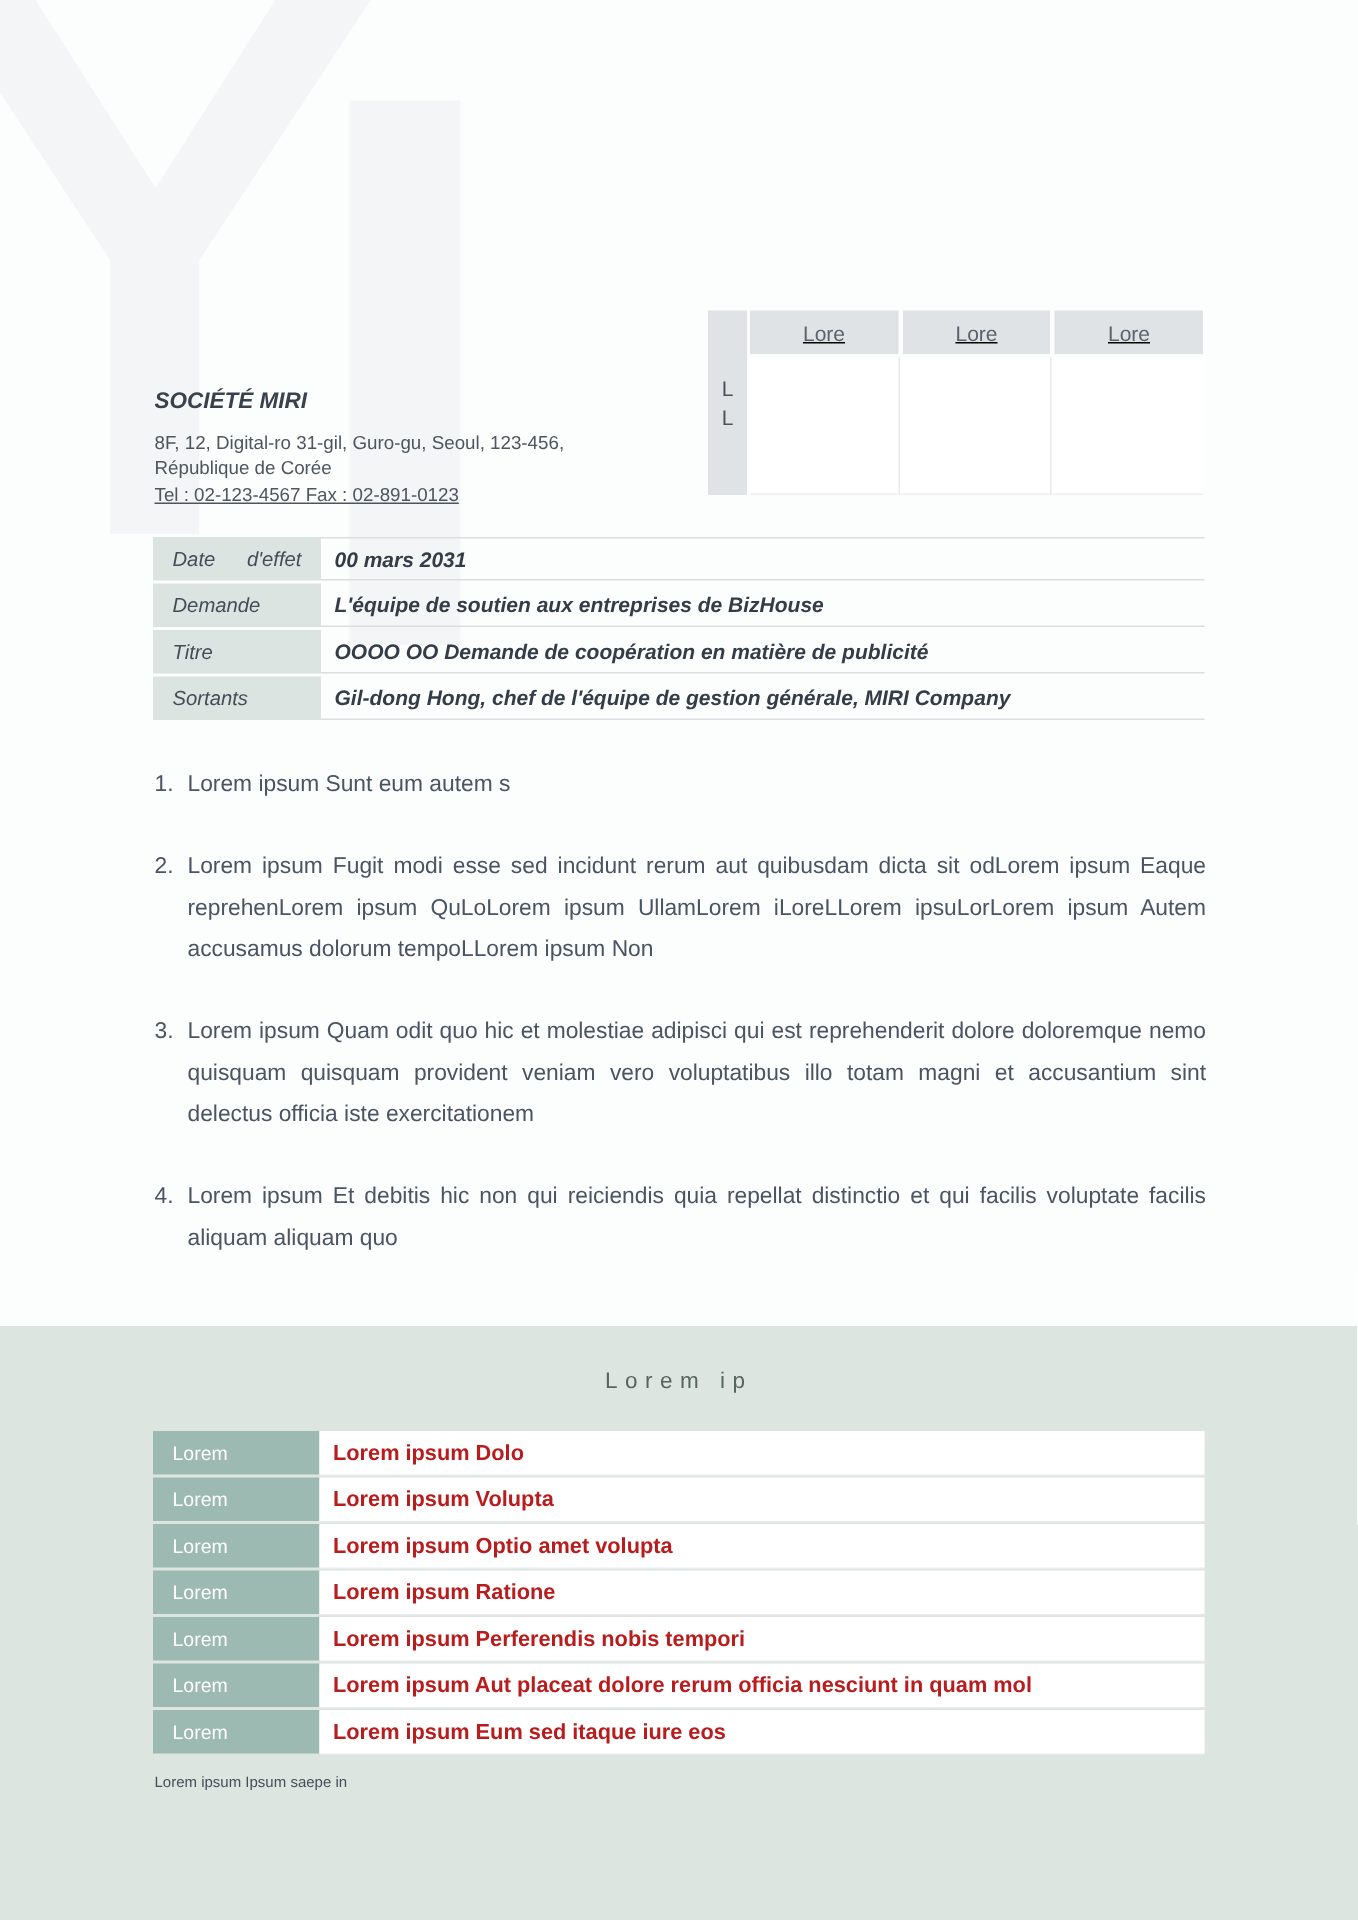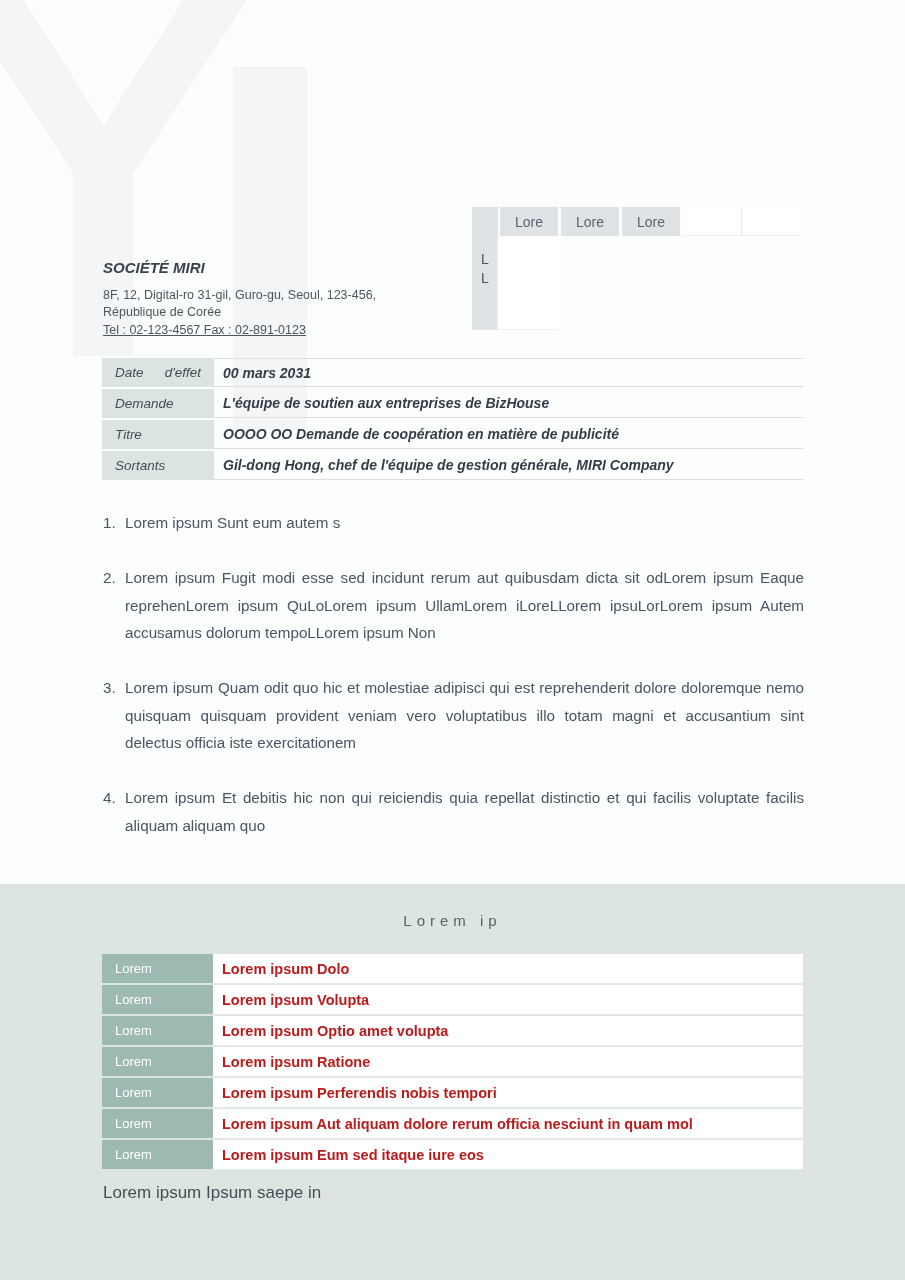--- a/index.html
+++ b/index.html
@@ -34,22 +34,22 @@
     color:var(--accent);letter-spacing:0.2px;
   }
   
   .quad{position:absolute;left:472px;top:207px;width:330px;height:123px;display:flex;}
   .quad-side{
     width:26px;background:var(--gray-cell);display:flex;flex-direction:column;
     align-items:center;justify-content:center;color:#4A545E;font-size:14px;line-height:19px;
   }
   .quad-main{
     flex:1;margin-left:2px;display:grid;
-    grid-template-columns:1fr 1fr 1fr 1fr 1fr;grid-template-rows:29px 1fr;
-    column-gap:3px;row-gap:2px;
+    grid-template-columns:1fr 1fr 1fr;grid-template-rows:29px 1fr;
+    column-gap:3px;row-gap:2px;text-decoration:underline;
   }
   .quad-head{
     background:var(--gray-cell);color:#5A636D;font-size:14px;
     display:flex;align-items:center;justify-content:center;
   }
   .quad-cell{background:#fff;border-bottom:1px solid #EEF0F1;}
   .quad-cell + .quad-cell{border-left:1px solid #E8EBEC;margin-left:-3px;padding-left:3px;}
   
   .company{position:absolute;left:103px;top:259px;width:305px;color:#4D565F;}
   .company-name{font-size:15px;font-weight:700;color:#39424C;margin-bottom:11px;font-style:italic;}
@@ -94,21 +94,21 @@
     width:111px;background:var(--sage);color:#FFFFFF;font-size:13px;
     padding:0 13px;line-height:29px;display:block;
     text-align:justify;text-align-last:justify;white-space:nowrap;
   }
   .bt-value{
     flex:1;background:#FFFFFF;display:flex;align-items:center;padding-left:9px;
     font-weight:700;font-size:14.5px;color:#b91c1c;
     box-shadow:0 1px 0 #E8EAEC;
   }
   .bottom-note{
-    margin:14px 0 0 103px;font-size:17px;color:#454E58;
+    margin:14px 0 0 103px;font-size:10px;color:#454E58;
   }
 </style>
 </head>
 <body>
 
 <div class="page">
 
   <div class="wm-letter">Y</div>
   <div class="wm-bar"></div>
 
@@ -190,21 +190,21 @@
       <div class="bt-row">
         <span class="bt-label">Lorem</span>
         <span class="bt-value">Lorem ipsum Ratione</span>
       </div>
       <div class="bt-row">
         <span class="bt-label">Lorem</span>
         <span class="bt-value">Lorem ipsum Perferendis nobis tempori</span>
       </div>
       <div class="bt-row">
         <span class="bt-label">Lorem</span>
-        <span class="bt-value">Lorem ipsum Aut aliquam dolore rerum officia nesciunt in quam mol</span>
+        <span class="bt-value">Lorem ipsum Aut placeat dolore rerum officia nesciunt in quam mol</span>
       </div>
       <div class="bt-row">
         <span class="bt-label">Lorem</span>
         <span class="bt-value">Lorem ipsum Eum sed itaque iure eos</span>
       </div>
     </div>
     <div class="bottom-note">Lorem ipsum Ipsum saepe in</div>
   </div>
 
 </div>

